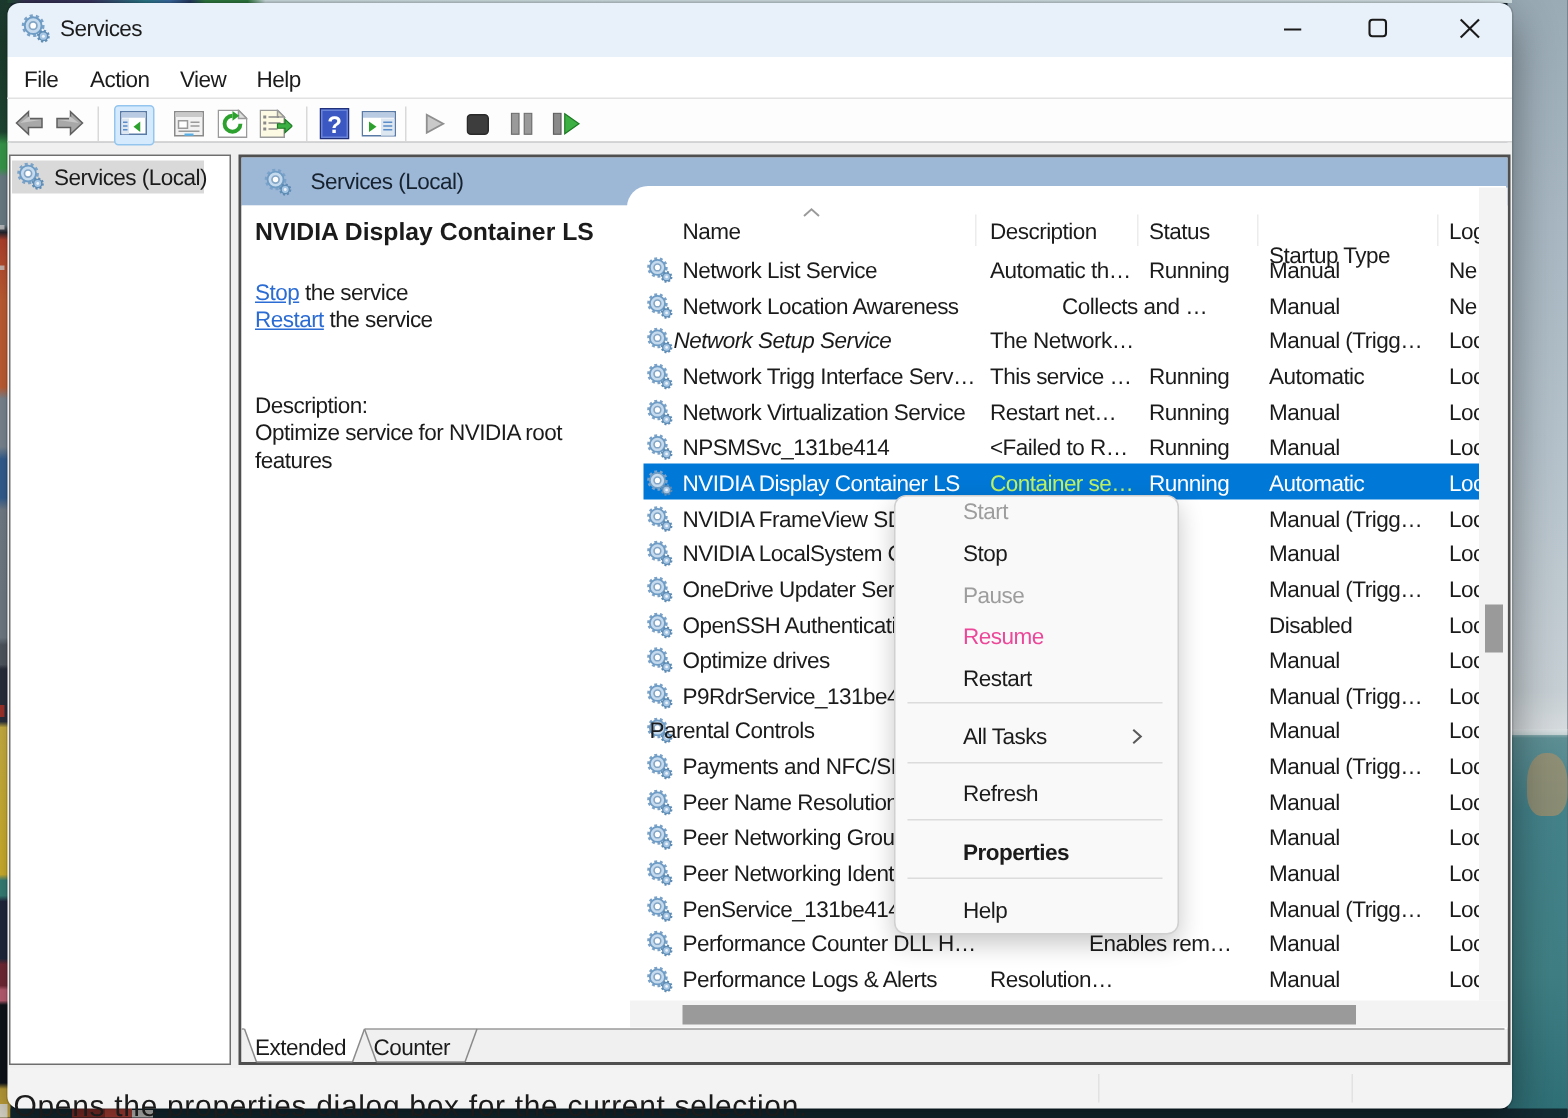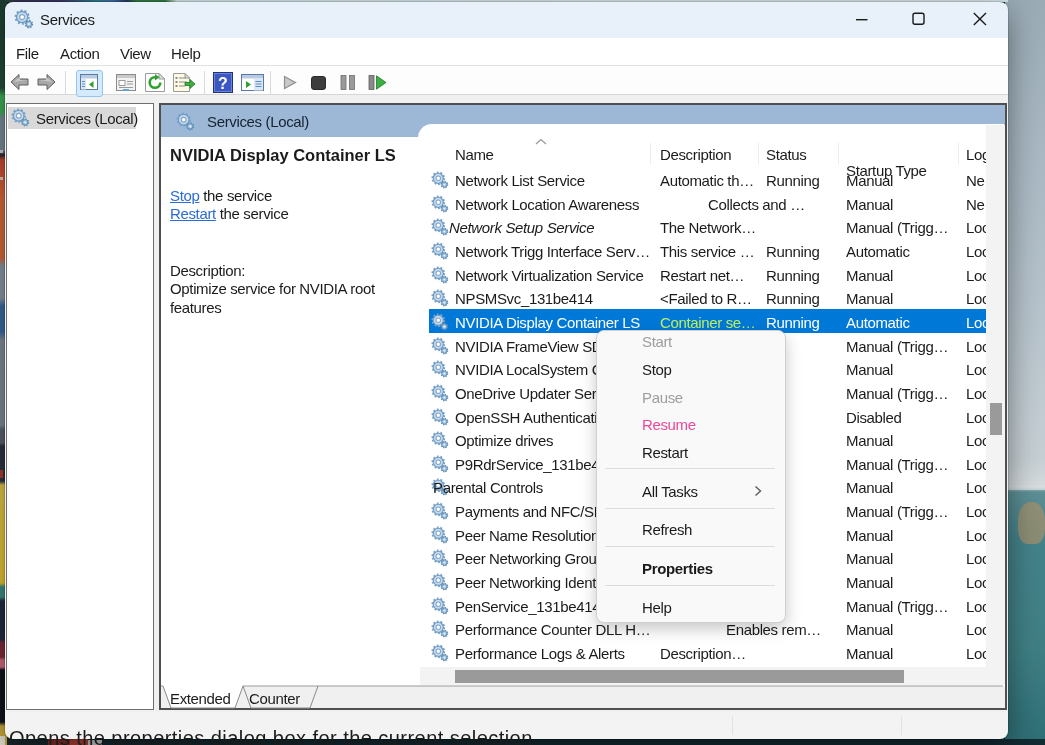--- a/index.html
+++ b/index.html
@@ -315,21 +315,21 @@
     <use href="#gear"></use>
   </svg>
 <div class="txt" style="left:455px;top:622.3px;">Performance Counter DLL H…</div>
 <div class="txt" style="left:694px;top:622.3px;margin-left:32px;">Enables rem…</div>
 <div class="txt" style="left:846px;top:622.3px;">Manual</div>
 <div class="txt" style="left:966px;top:622.3px;">Loc</div>
 <svg class="abs" style="left:431px;top:644.0px" width="18" height="18" viewBox="0 0 20 20">
     <use href="#gear"></use>
   </svg>
 <div class="txt" style="left:455px;top:646.0px;">Performance Logs &amp; Alerts</div>
-<div class="txt" style="left:660px;top:646.0px;">Description…</div>
+<div class="txt" style="left:660px;top:646.0px;">Resolution…</div>
 <div class="txt" style="left:846px;top:646.0px;">Manual</div>
 <div class="txt" style="left:966px;top:646.0px;">Loc</div>
 
 <div class="abs" style="left:986px;top:125px;width:19px;height:542px;background:#f3f3f3;"></div>
 <div class="abs" style="left:990px;top:403px;width:12px;height:32px;background:#9a9a9a;"></div>
 <div class="abs" style="left:420px;top:667px;width:585px;height:18px;background:#f3f3f3;"></div>
 <div class="abs" style="left:455px;top:670px;width:449px;height:13px;background:#9a9a9a;"></div>
 
 <div class="abs" style="left:161px;top:686px;width:844px;height:22px;background:#f0f0f0;"></div>
 <svg class="abs" style="left:161px;top:685px" width="844" height="25">

